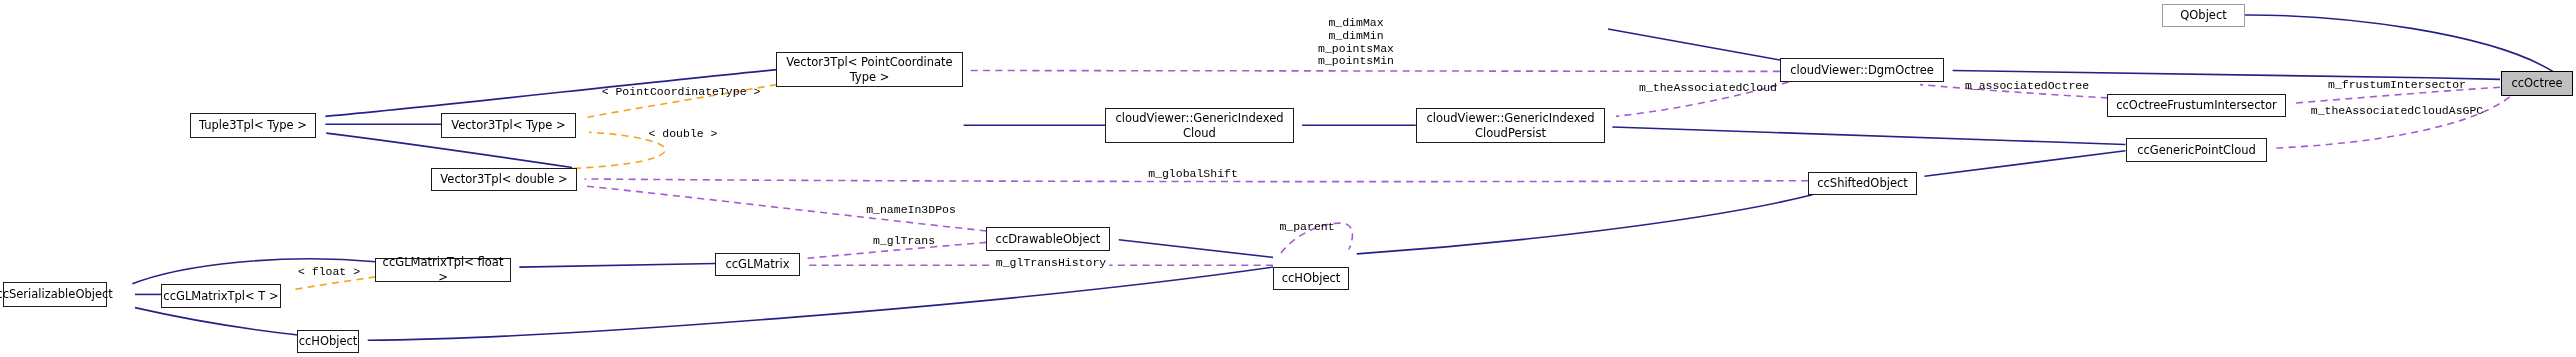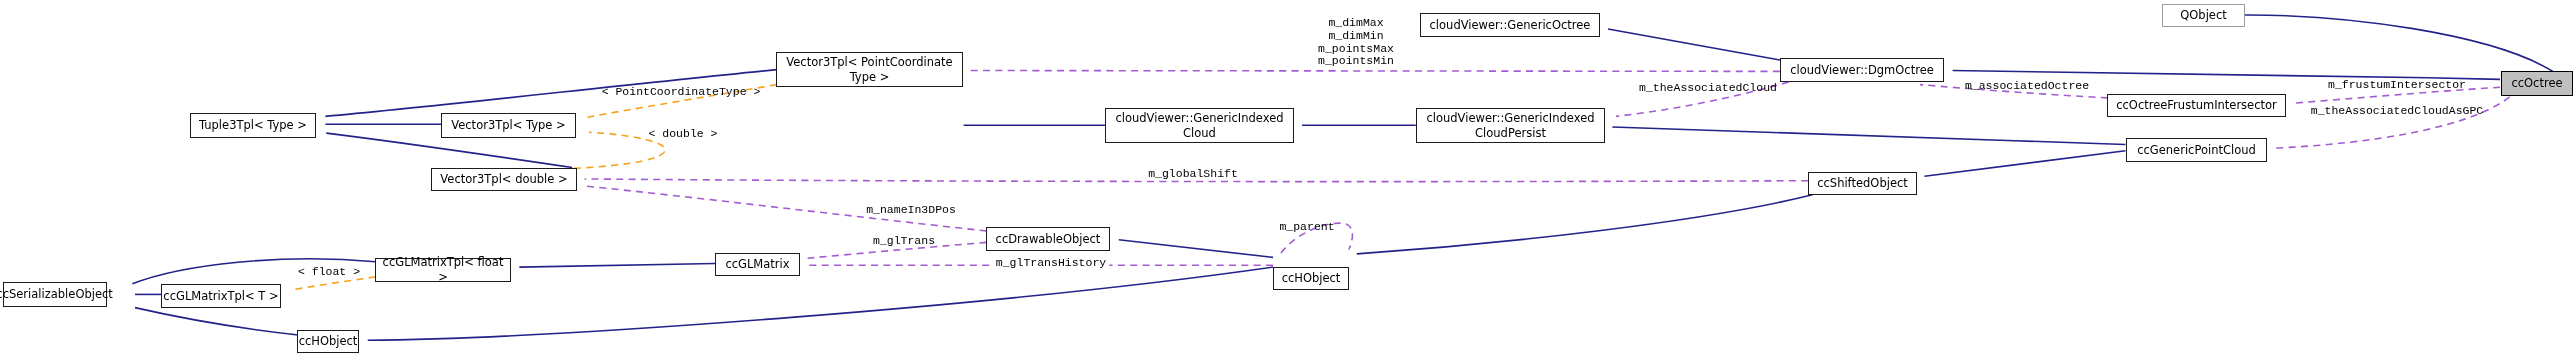--- a/index.html
+++ b/index.html
@@ -90,21 +90,20 @@
     <path d="M 2846,110 C 2800,145 2690,163 2580,168" stroke="#a45bd2" stroke-width="1.8" stroke-dasharray="8,6" marker-end="url(#mpurple)"></path>
     <path d="M 2050,205 C 1590,207 1010,206 662,203" stroke="#a45bd2" stroke-width="1.8" stroke-dasharray="8,6" marker-end="url(#mpurple)"></path>
     <path d="M 1118,262 C 960,245 790,224 662,211" stroke="#a45bd2" stroke-width="1.8" stroke-dasharray="8,6" marker-end="url(#mpurple)"></path>
     <path d="M 1118,275 C 1046,281 978,287 915,293" stroke="#a45bd2" stroke-width="1.8" stroke-dasharray="8,6" marker-end="url(#mpurple)"></path>
     <path d="M 1443,301 L 915,301" stroke="#a45bd2" stroke-width="1.8" stroke-dasharray="8,6" marker-end="url(#mpurple)"></path>
     <path d="M 1452,287 C 1474,259 1512,250 1526,254 C 1536,258 1534,272 1529,283" stroke="#a45bd2" stroke-width="1.8" stroke-dasharray="8,6" marker-end="url(#mpurple)"></path>
   </svg>
 
   <div class="node gray" style="left:2162px;top:4.4px;width:83px;height:23px;">QObject</div>
   <div class="node focus" style="left:2501px;top:71px;width:72px;height:25px;">ccOctree</div>
-  <div class="node thin" style="left:1420px;top:13.2px;width:180px;height:24px;">cloudViewer::GenericOctree</div>
   <div class="node thin" style="left:1780px;top:58px;width:164px;height:24px;">cloudViewer::DgmOctree</div>
   <div class="node thin" style="left:2107px;top:94px;width:179px;height:23px;">ccOctreeFrustumIntersector</div>
   <div class="node" style="left:2126px;top:138px;width:141px;height:24px;">ccGenericPointCloud</div>
   <div class="node" style="left:776px;top:52px;width:187px;height:35px;">Vector3Tpl&lt; PointCoordinate
 Type &gt;</div>
   <div class="node" style="left:190px;top:113px;width:126px;height:25px;">Tuple3Tpl&lt; Type &gt;</div>
   <div class="node" style="left:441px;top:113px;width:135px;height:25px;">Vector3Tpl&lt; Type &gt;</div>
   <div class="node" style="left:1105px;top:108px;width:189px;height:35px;">cloudViewer::GenericIndexed
 Cloud</div>
   <div class="node" style="left:1416px;top:108px;width:189px;height:35px;">cloudViewer::GenericIndexed

